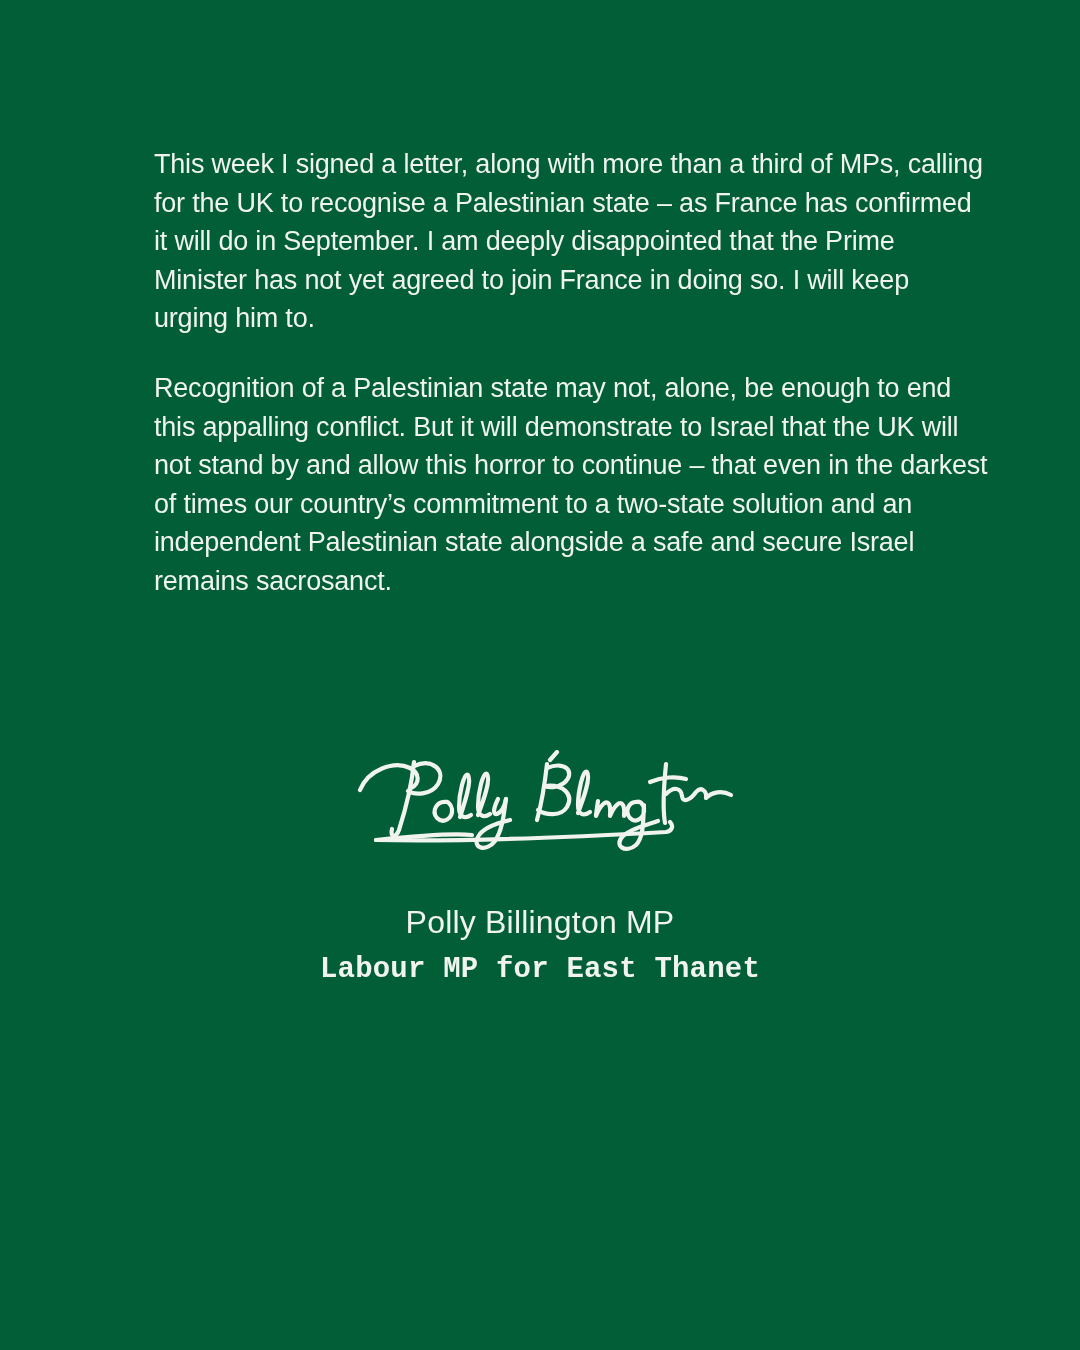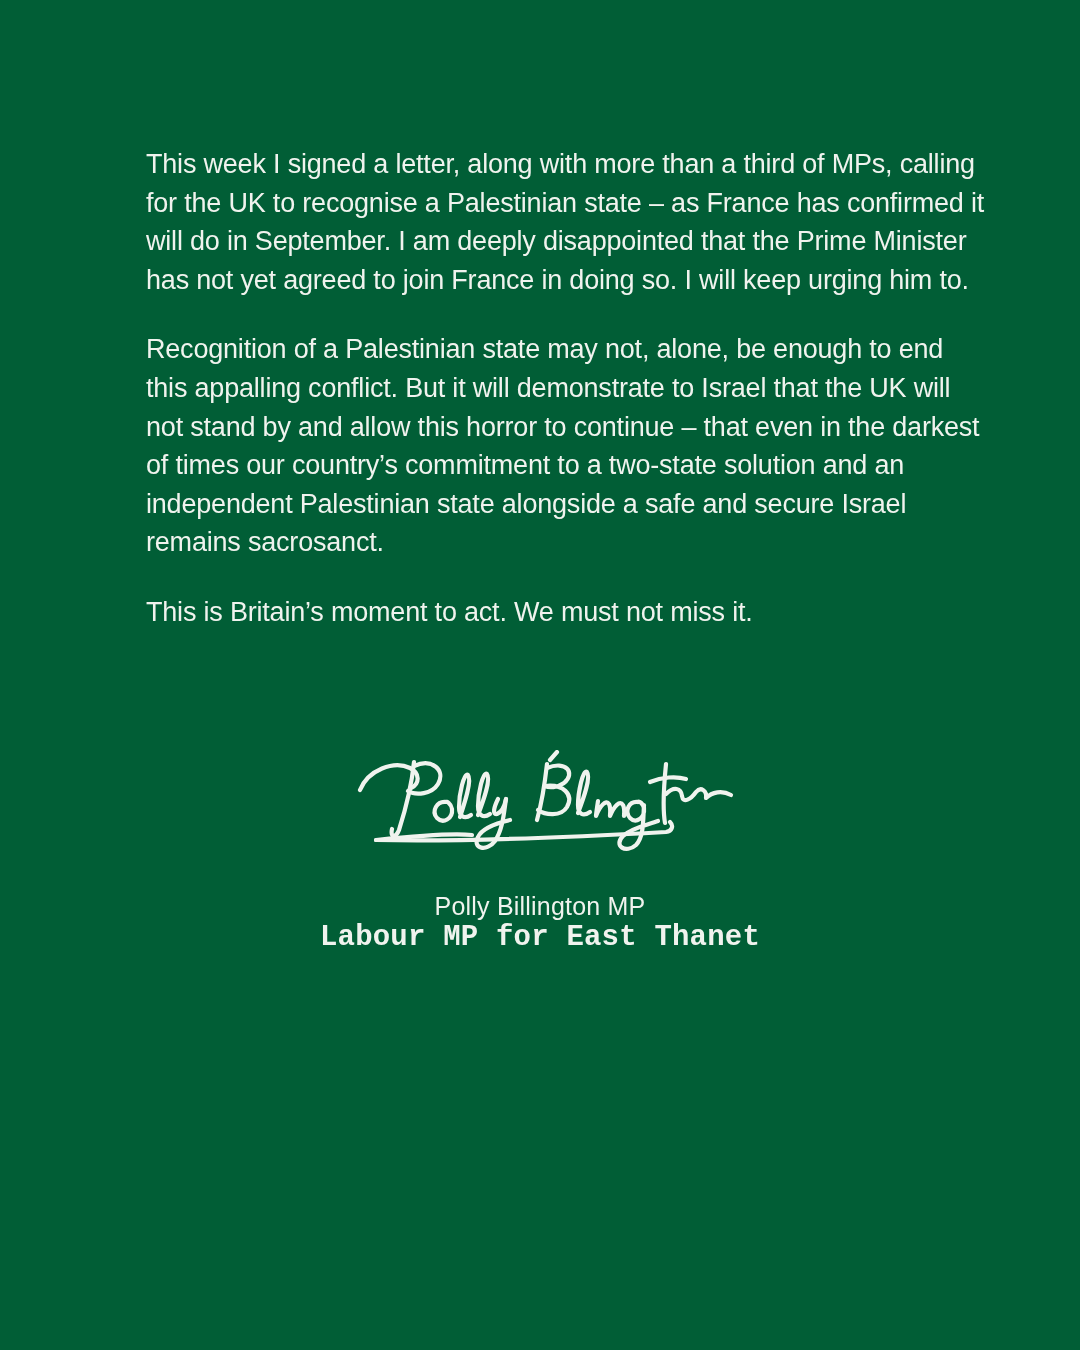--- a/index.html
+++ b/index.html
@@ -24,21 +24,21 @@
     left: 138px;
     top: 145px;
     width: 852px;
     color: #f0f3ee;
     font-size: 27px;
     line-height: 38.6px;
     letter-spacing: -0.2px;
     font-weight: 400;
   }
   .statement p {
-    margin: 0 0 31px 8px;
+    margin: 0 0 31px 16px;
   }
   .signature-wrap {
     position: absolute;
     left: 354px;
     top: 750px;
     width: 380px;
     height: 112px;
   }
   .signature-wrap svg {
     display: block;
@@ -47,44 +47,43 @@
   }
   .sig-caption {
     position: absolute;
     left: 0;
     top: 891px;
     width: 1080px;
     text-align: center;
     color: #f0f3ee;
   }
   .sig-name {
-    font-size: 25px;
+    font-size: 32px;
     line-height: 30px;
     font-weight: 400;
     letter-spacing: 0.2px;
-    margin: 0;
+    margin: 16px;
   }
   .sig-role {
     font-size: 29px;
     line-height: 34px;
     font-weight: 700;
     letter-spacing: 0.2px;
     margin: 0;
     font-family: Liberation Mono, monospace;
   }
 </style>
 </head>
 <body style="background: rgb(1, 94, 54);">
 
 <div class="canvas" style="background: rgb(1, 94, 54);">
 
   <div class="statement">
     <p>This week I signed a letter, along with more than a third of MPs, calling for the UK to recognise a Palestinian state – as France has confirmed it will do in September. I am deeply disappointed that the Prime Minister has not yet agreed to join France in doing so. I will keep urging him to.</p>
     <p>Recognition of a Palestinian state may not, alone, be enough to end this appalling conflict. But it will demonstrate to Israel that the UK will not stand by and allow this horror to continue – that even in the darkest of times our country’s commitment to a two-state solution and an independent Palestinian state alongside a safe and secure Israel remains sacrosanct.</p>
-    <p>This is Britain’s moment to act. We must not miss it.</p>
   </div>
 
   <div class="signature-wrap">
     <svg viewBox="0 0 380 112" fill="none" xmlns="http://www.w3.org/2000/svg" stroke="#f0f3ee" stroke-width="4.2" stroke-linecap="round" stroke-linejoin="round">
 
       <path d="M6 40 C14 20 40 10 56 18 C66 23 66 34 57 38"></path>
 
       <path d="M60 12 C58 32 52 58 45 80 C42 88 36 88 38 79"></path>
 
       <path d="M60 16 C78 8 92 20 84 34 C78 44 62 46 54 41"></path>

